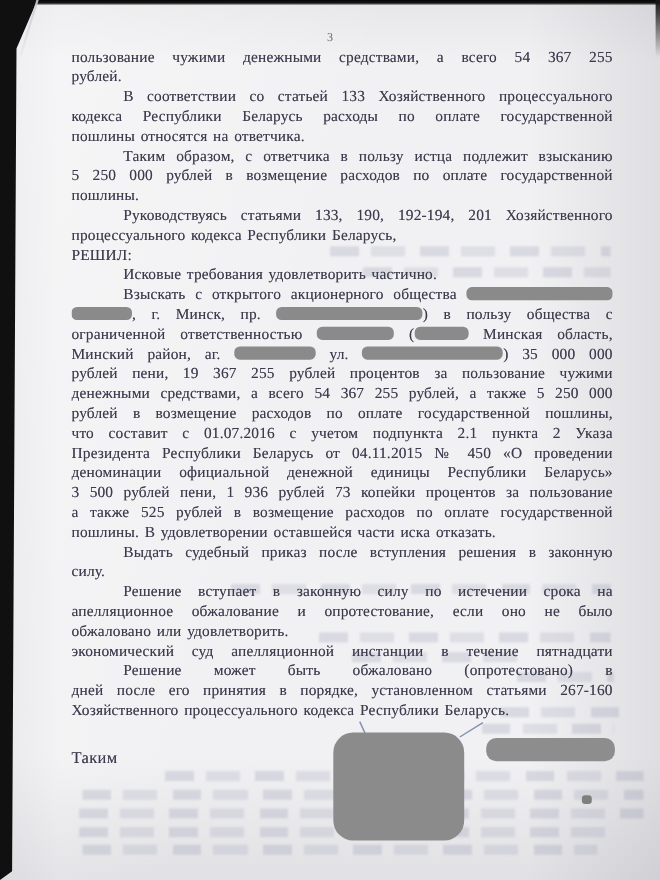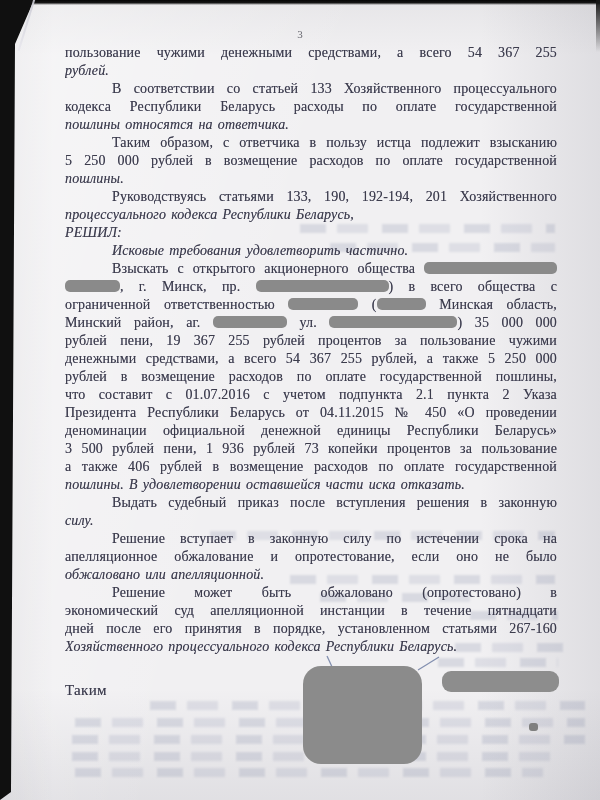--- a/index.html
+++ b/index.html
@@ -18,21 +18,21 @@
   }
   .textblock{position:absolute;left:65px;top:44px;width:492px;z-index:2;}
   .line{
     width:100%;box-sizing:border-box;height:18px;overflow:hidden;
     font:14px/18px "Liberation Serif","DejaVu Serif",serif;
     color:var(--ink,#3c3c4c);
     letter-spacing:.15px;word-spacing:1.5px;
     text-align:justify;text-align-last:justify;
     text-shadow:0 0 .4px rgba(55,55,90,.55);
   }
-  .line.last{text-align-last:left;font-style:italic;}
+  .line.last{text-align-last:left;}
   .line.indent{padding-left:47px;}
   .redact{
     display:inline-block;height:12px;vertical-align:-1px;
     background:var(--redaction,#8a8a8a);border-radius:5px;
   }
   .sig{
     position:absolute;left:65px;top:681px;z-index:2;
     font:15px/18px "Liberation Serif","DejaVu Serif",serif;
     color:var(--ink,#3c3c4c);letter-spacing:.3px;
     text-shadow:0 0 .4px rgba(55,55,90,.55);
@@ -90,39 +90,39 @@
     <div class="line"><span>кодекса Республики Беларусь расходы по оплате государственной</span></div>
     <div class="line last"><span>пошлины относятся на ответчика.</span></div>
     <div class="line indent"><span>Таким образом, с ответчика в пользу истца подлежит взысканию</span></div>
     <div class="line"><span>5 250 000 рублей в возмещение расходов по оплате государственной</span></div>
     <div class="line last"><span>пошлины.</span></div>
     <div class="line indent"><span>Руководствуясь статьями 133, 190, 192-194, 201 Хозяйственного</span></div>
     <div class="line last"><span>процессуального кодекса Республики Беларусь,</span></div>
     <div class="line last"><span>РЕШИЛ:</span></div>
     <div class="line indent last"><span>Исковые требования удовлетворить частично.</span></div>
     <div class="line indent"><span>Взыскать с открытого акционерного общества </span><span class="redact" style="width: 133px;"></span></div>
-    <div class="line"><span class="redact" style="width: 55px;"></span><span>, г. Минск, пр. </span><span class="redact" style="width: 133px;"></span><span>) в всего общества с</span></div>
+    <div class="line"><span class="redact" style="width: 55px;"></span><span>, г. Минск, пр. </span><span class="redact" style="width: 133px;"></span><span>) в пользу общества с</span></div>
     <div class="line"><span>ограниченной ответственностью </span><span class="redact" style="width: 70px;"></span><span> (</span><span class="redact" style="width: 49px;"></span><span> Минская область,</span></div>
     <div class="line"><span>Минский район, аг. </span><span class="redact" style="width: 74px;"></span><span> ул. </span><span class="redact" style="width: 128px;"></span><span>) 35 000 000</span></div>
     <div class="line"><span>рублей пени, 19 367 255 рублей процентов за пользование чужими</span></div>
     <div class="line"><span>денежными средствами, а всего 54 367 255 рублей, а также 5 250 000</span></div>
     <div class="line"><span>рублей в возмещение расходов по оплате государственной пошлины,</span></div>
     <div class="line"><span>что составит с 01.07.2016 с учетом подпункта 2.1 пункта 2 Указа</span></div>
     <div class="line"><span>Президента Республики Беларусь от 04.11.2015 № 450 «О проведении</span></div>
     <div class="line"><span>деноминации официальной денежной единицы Республики Беларусь»</span></div>
     <div class="line"><span>3 500 рублей пени, 1 936 рублей 73 копейки процентов за пользование</span></div>
-    <div class="line"><span>а также 406 рублей в возмещение расходов по оплате государственной</span></div>
+    <div class="line"><span>а также 525 рублей в возмещение расходов по оплате государственной</span></div>
     <div class="line last"><span>пошлины. В удовлетворении оставшейся части иска отказать.</span></div>
     <div class="line indent"><span>Выдать судебный приказ после вступления решения в законную</span></div>
     <div class="line last"><span>силу.</span></div>
     <div class="line indent"><span>Решение вступает в законную силу по истечении срока на</span></div>
     <div class="line"><span>апелляционное обжалование и опротестование, если оно не было</span></div>
-    <div class="line last"><span>обжаловано или апелляционной.</span></div>
+    <div class="line last"><span>обжаловано или удовлетворить.</span></div>
+    <div class="line"><span>экономический суд апелляционной инстанции в течение пятнадцати</span></div>
     <div class="line indent"><span>Решение может быть обжаловано (опротестовано) в</span></div>
-    <div class="line"><span>экономический суд апелляционной инстанции в течение пятнадцати</span></div>
     <div class="line"><span>дней после его принятия в порядке, установленном статьями 267-160</span></div>
     <div class="line last"><span>Хозяйственного процессуального кодекса Республики Беларусь.</span></div>
   </div>
 
 <div class="sig">Таким</div>
 
 <svg class="penmarks" width="150" height="26" viewBox="0 0 150 26">
   <line x1="27" y1="8" x2="33" y2="21" stroke="#6878a0" stroke-width="1.3" opacity="0.8"></line>
   <line x1="118" y1="22" x2="139" y2="9" stroke="#6878a0" stroke-width="1.3" opacity="0.8"></line>
 </svg>

